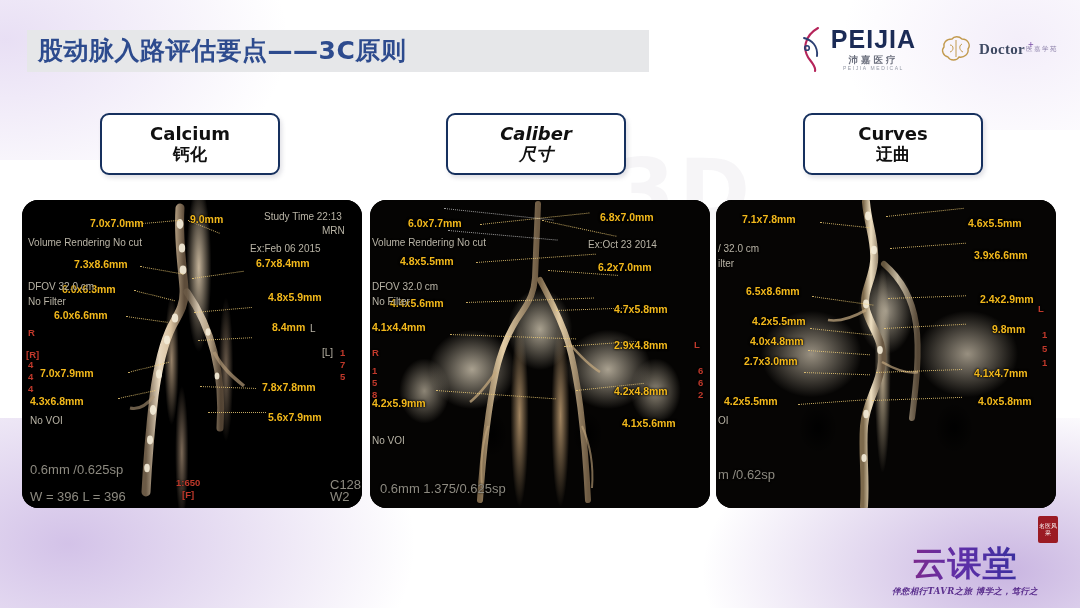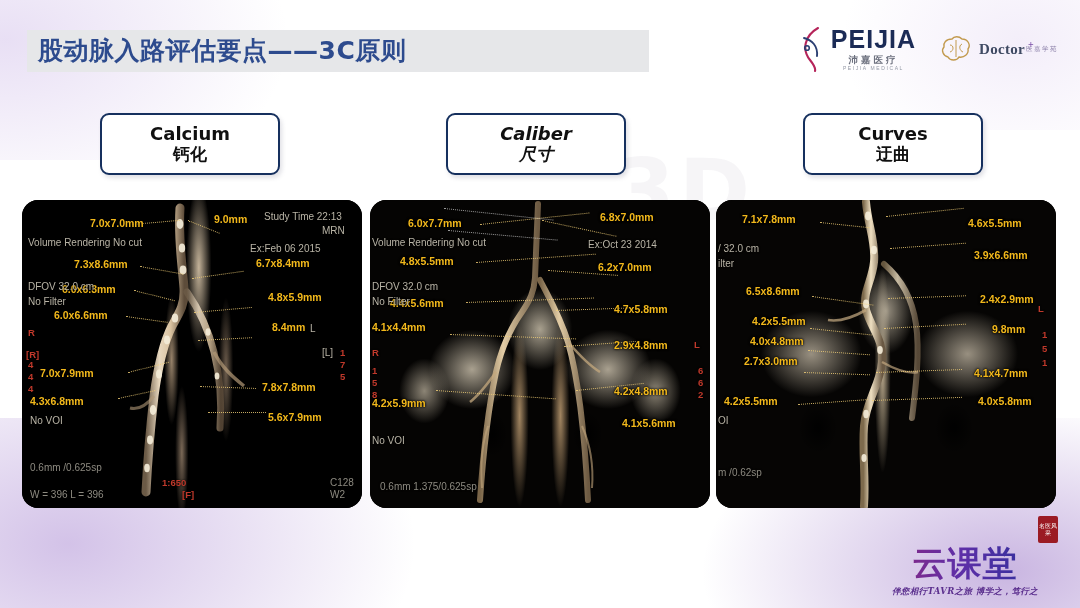--- a/index.html
+++ b/index.html
@@ -137,21 +137,21 @@
       radial-gradient(ellipse 11px 140px at 49% 55%, rgba(228,208,172,.8), rgba(0,0,0,0) 74%),
       #060504;
   }
 
   .ct-label {
     position:absolute; white-space:nowrap; line-height:1;
     font-family:"Liberation Sans","DejaVu Sans",sans-serif;
   }
   .meas { color:#f2b81b; font-size:10.5px; font-weight:700; text-shadow:0 0 2px #000,0 0 3px #000; }
   .sys  { color:#b9b4a6; font-size:10px; font-weight:400; text-shadow:0 0 2px #000; }
-  .sys-dim { color:#8d8a80; font-size:10px; text-shadow:0 0 2px #000; }
+  .sys-dim { color:#8d8a80; font-size:13px; text-shadow:0 0 2px #000; }
   .red  { color:#c0392b; font-size:9.5px; font-weight:700; text-shadow:0 0 2px #000; }
   .dotted {
     position:absolute; height:0; border-top:1.4px dotted rgba(245,210,120,.8);
     transform-origin:left center; pointer-events:none;
   }
   .dotted-w { border-top-color:rgba(235,235,235,.65); }
 
   
   #brand {
     position:absolute; right:20px; bottom:10px; width:190px; height:80px;
@@ -282,21 +282,21 @@
       <div class="dotted" style="left:178px;top:186px;width:56px;transform:rotate(2deg);"></div>
       <div class="dotted" style="left:186px;top:212px;width:58px;transform:rotate(0deg);"></div>
 
       <div class="ct-label meas" style="left:68px;top:18px;">7.0x7.0mm</div>
       <div class="ct-label meas" style="left:52px;top:59px;">7.3x8.6mm</div>
       <div class="ct-label meas" style="left:40px;top:84px;">6.0x6.3mm</div>
       <div class="ct-label meas" style="left:32px;top:110px;">6.0x6.6mm</div>
       <div class="ct-label meas" style="left:18px;top:168px;">7.0x7.9mm</div>
       <div class="ct-label meas" style="left:8px;top:196px;">4.3x6.8mm</div>
 
-      <div class="ct-label meas" style="left:192px;top:14px;">9.0mm</div>
+      <div class="ct-label meas" style="left:168px;top:14px;">9.0mm</div>
       <div class="ct-label meas" style="left:234px;top:58px;">6.7x8.4mm</div>
       <div class="ct-label meas" style="left:246px;top:92px;">4.8x5.9mm</div>
       <div class="ct-label meas" style="left:250px;top:122px;">8.4mm</div>
       <div class="ct-label meas" style="left:240px;top:182px;">7.8x7.8mm</div>
       <div class="ct-label meas" style="left:246px;top:212px;">5.6x7.9mm</div>
 
       <div class="ct-label sys" style="left:6px;top:38px;">Volume Rendering No cut</div>
       <div class="ct-label sys" style="left:6px;top:82px;">DFOV 32.0 cm</div>
       <div class="ct-label sys" style="left:6px;top:97px;">No Filter</div>
       <div class="ct-label sys" style="left:8px;top:216px;">No VOI</div>
@@ -306,21 +306,21 @@
       <div class="ct-label sys" style="left:300px;top:26px;">MRN</div>
       <div class="ct-label sys" style="left:228px;top:44px;">Ex:Feb 06 2015</div>
       <div class="ct-label sys-dim" style="left:308px;top:278px;">C128</div>
       <div class="ct-label sys-dim" style="left:308px;top:290px;">W2</div>
 
       <div class="ct-label red" style="left:6px;top:128px;">R</div>
       <div class="ct-label red" style="left:4px;top:150px;">[R]</div>
       <div class="ct-label sys" style="left:288px;top:124px;">L</div>
       <div class="ct-label sys" style="left:300px;top:148px;">[L]</div>
       <div class="ct-label red" style="left:160px;top:290px;">[F]</div>
-      <div class="ct-label red" style="left:140px;top:278px;">1:650</div>
+      <div class="ct-label red" style="left:154px;top:278px;">1:650</div>
 
       <div class="ct-label red" style="left:6px;top:160px;">4</div>
       <div class="ct-label red" style="left:6px;top:172px;">4</div>
       <div class="ct-label red" style="left:6px;top:184px;">4</div>
       <div class="ct-label red" style="left:318px;top:148px;">1</div>
       <div class="ct-label red" style="left:318px;top:160px;">7</div>
       <div class="ct-label red" style="left:318px;top:172px;">5</div>
     </div>
   </div>
 

